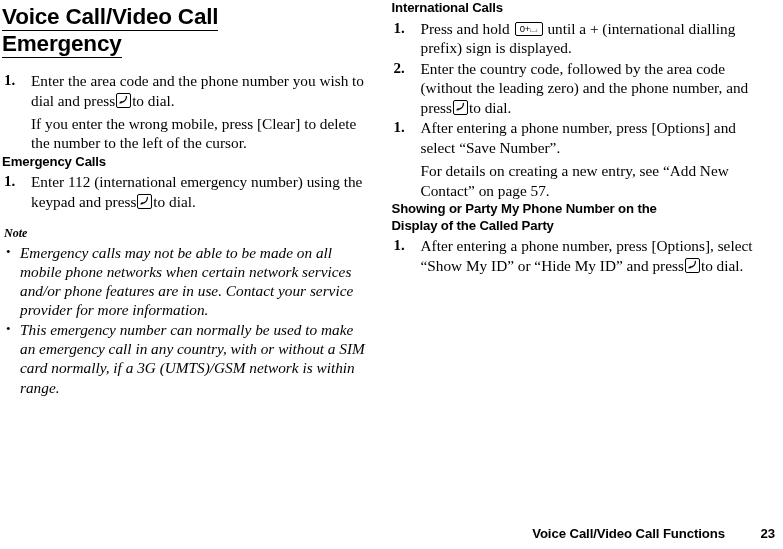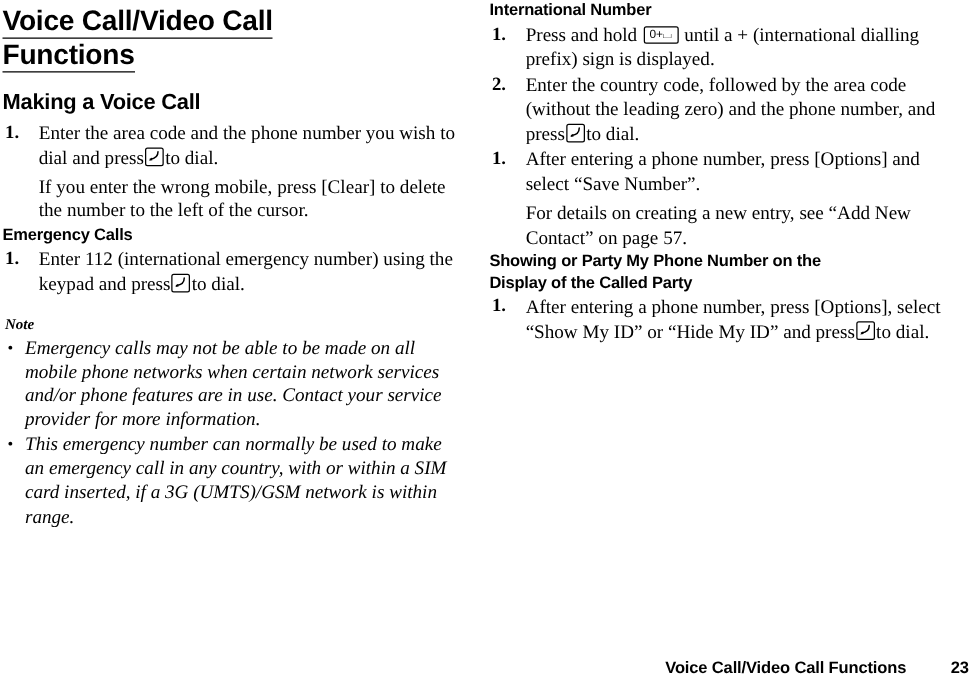--- a/index.html
+++ b/index.html
@@ -212,24 +212,23 @@
 <body>
 
 <div class="page">
 
   <div class="columns">
 
     <div class="col col-left">
 
       <div class="page-title">
         <span class="tl">Voice Call/Video Call</span>
-        <span class="tl">Functions</span>
+        <span class="tl">Emergency</span>
       </div>
 
-      <h2 class="h-section">Making a Voice Call</h2>
 
       <ol class="steps">
         <li>
           <span class="num">1.</span>
           <span class="step-body"><span>Enter the area code and the phone number you wish to dial and press</span><span class="keyicon key-send"><svg width="10" height="10" viewBox="0 0 10 10">
                   <path d="M8.4 1.4 C8.4 5.0 5.6 7.0 2.2 7.4" stroke="#000" stroke-width="1.2" fill="none" stroke-linecap="round"></path>
                   <path d="M1.2 8.6 L3.4 6.0 L3.9 8.2 Z" fill="#000"></path>
                 </svg></span><span>to dial.</span></span>
           <span class="step-extra">If you enter the wrong mobile, press [Clear] to delete the number to the left of the cursor.</span>
         </li>
@@ -249,29 +248,29 @@
 
       <div class="note-label">Note</div>
 
       <ul class="note-list">
         <li>
           <span class="bullet">•</span>
           <span>Emergency calls may not be able to be made on all mobile phone networks when certain network services and/or phone features are in use. Contact your service provider for more information.</span>
         </li>
         <li>
           <span class="bullet">•</span>
-          <span>This emergency number can normally be used to make an emergency call in any country, with or within a SIM card inserted, if a 3G (UMTS)/GSM network is within range.</span>
+          <span>This emergency number can normally be used to make an emergency call in any country, with or without a SIM card normally, if a 3G (UMTS)/GSM network is within range.</span>
         </li>
       </ul>
 
     </div>
 
     <div class="col col-right">
 
-      <h3 class="h-sub">International Number</h3>
+      <h3 class="h-sub">International Calls</h3>
 
       <ol class="steps">
         <li>
           <span class="num">1.</span>
           <span class="step-body"><span>Press and hold</span>&nbsp;<span class="keyicon key-zero"><span class="kz-txt">0+⌴</span></span>&nbsp;<span>until a + (international dialling prefix) sign is displayed.</span></span>
         </li>
         <li>
           <span class="num">2.</span>
           <span class="step-body"><span>Enter the country code, followed by the area code (without the leading zero) and the phone number, and press</span><span class="keyicon key-send"><svg width="10" height="10" viewBox="0 0 10 10">
                   <path d="M8.4 1.4 C8.4 5.0 5.6 7.0 2.2 7.4" stroke="#000" stroke-width="1.2" fill="none" stroke-linecap="round"></path>

